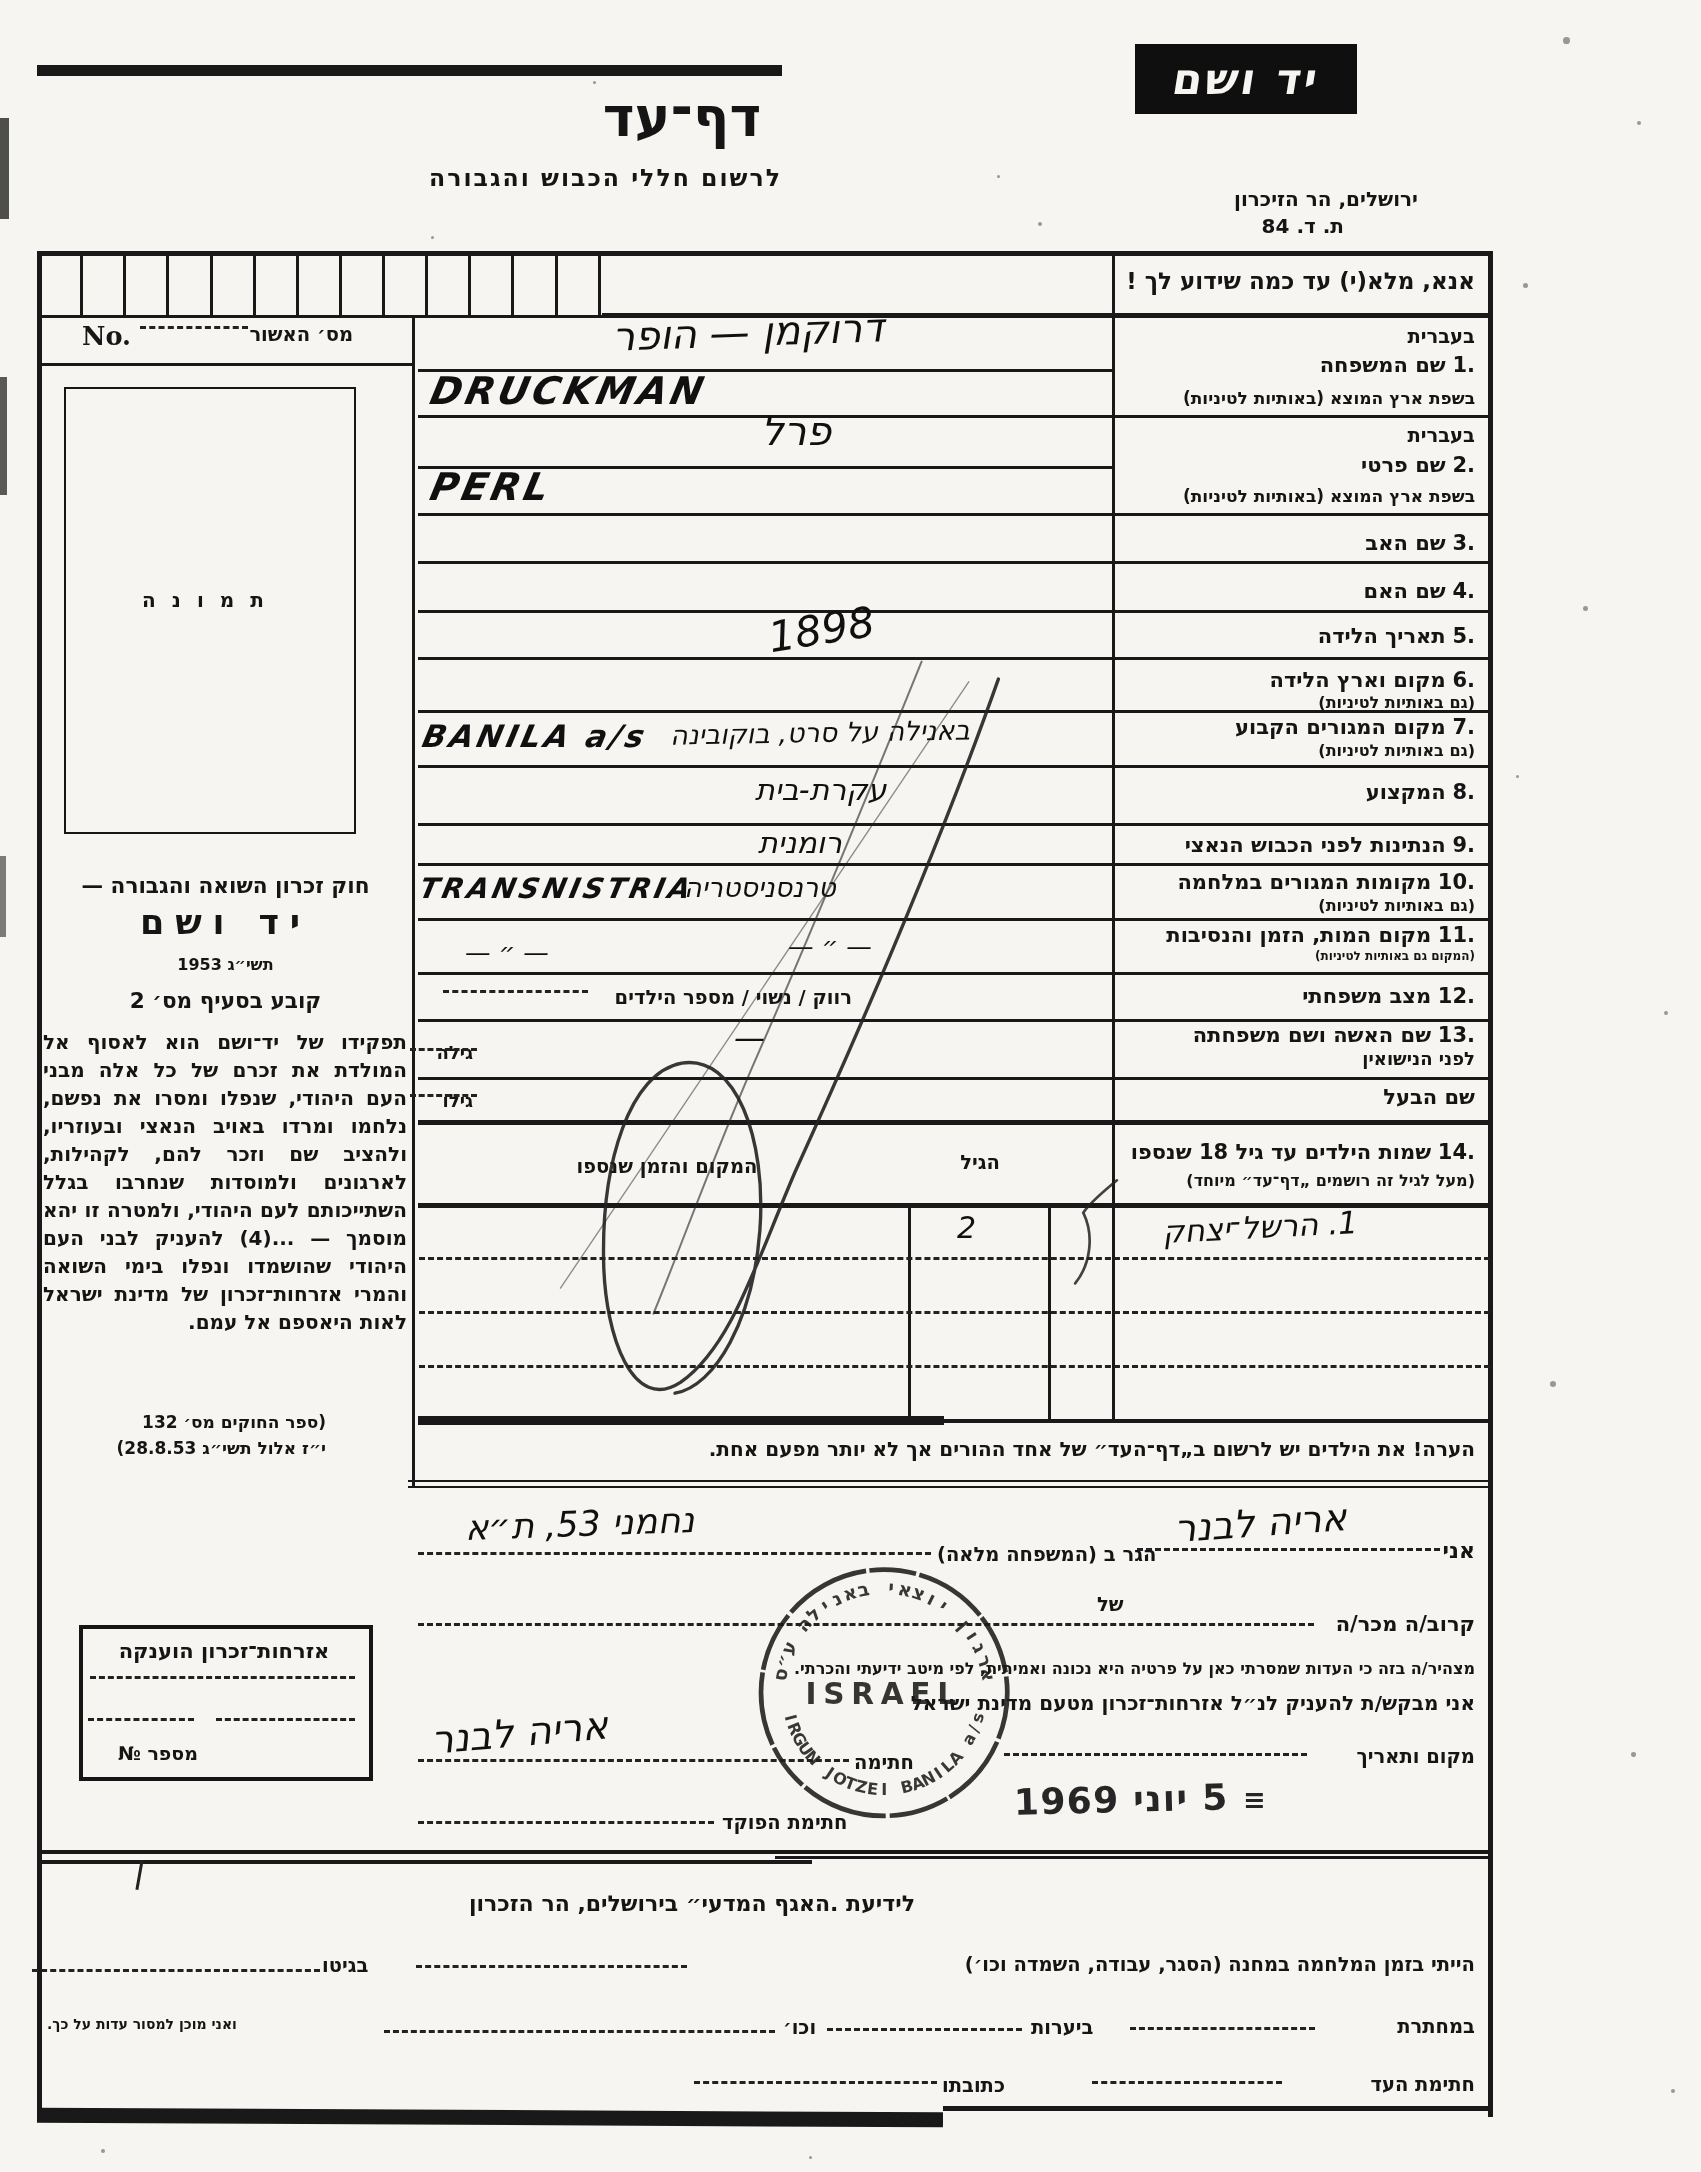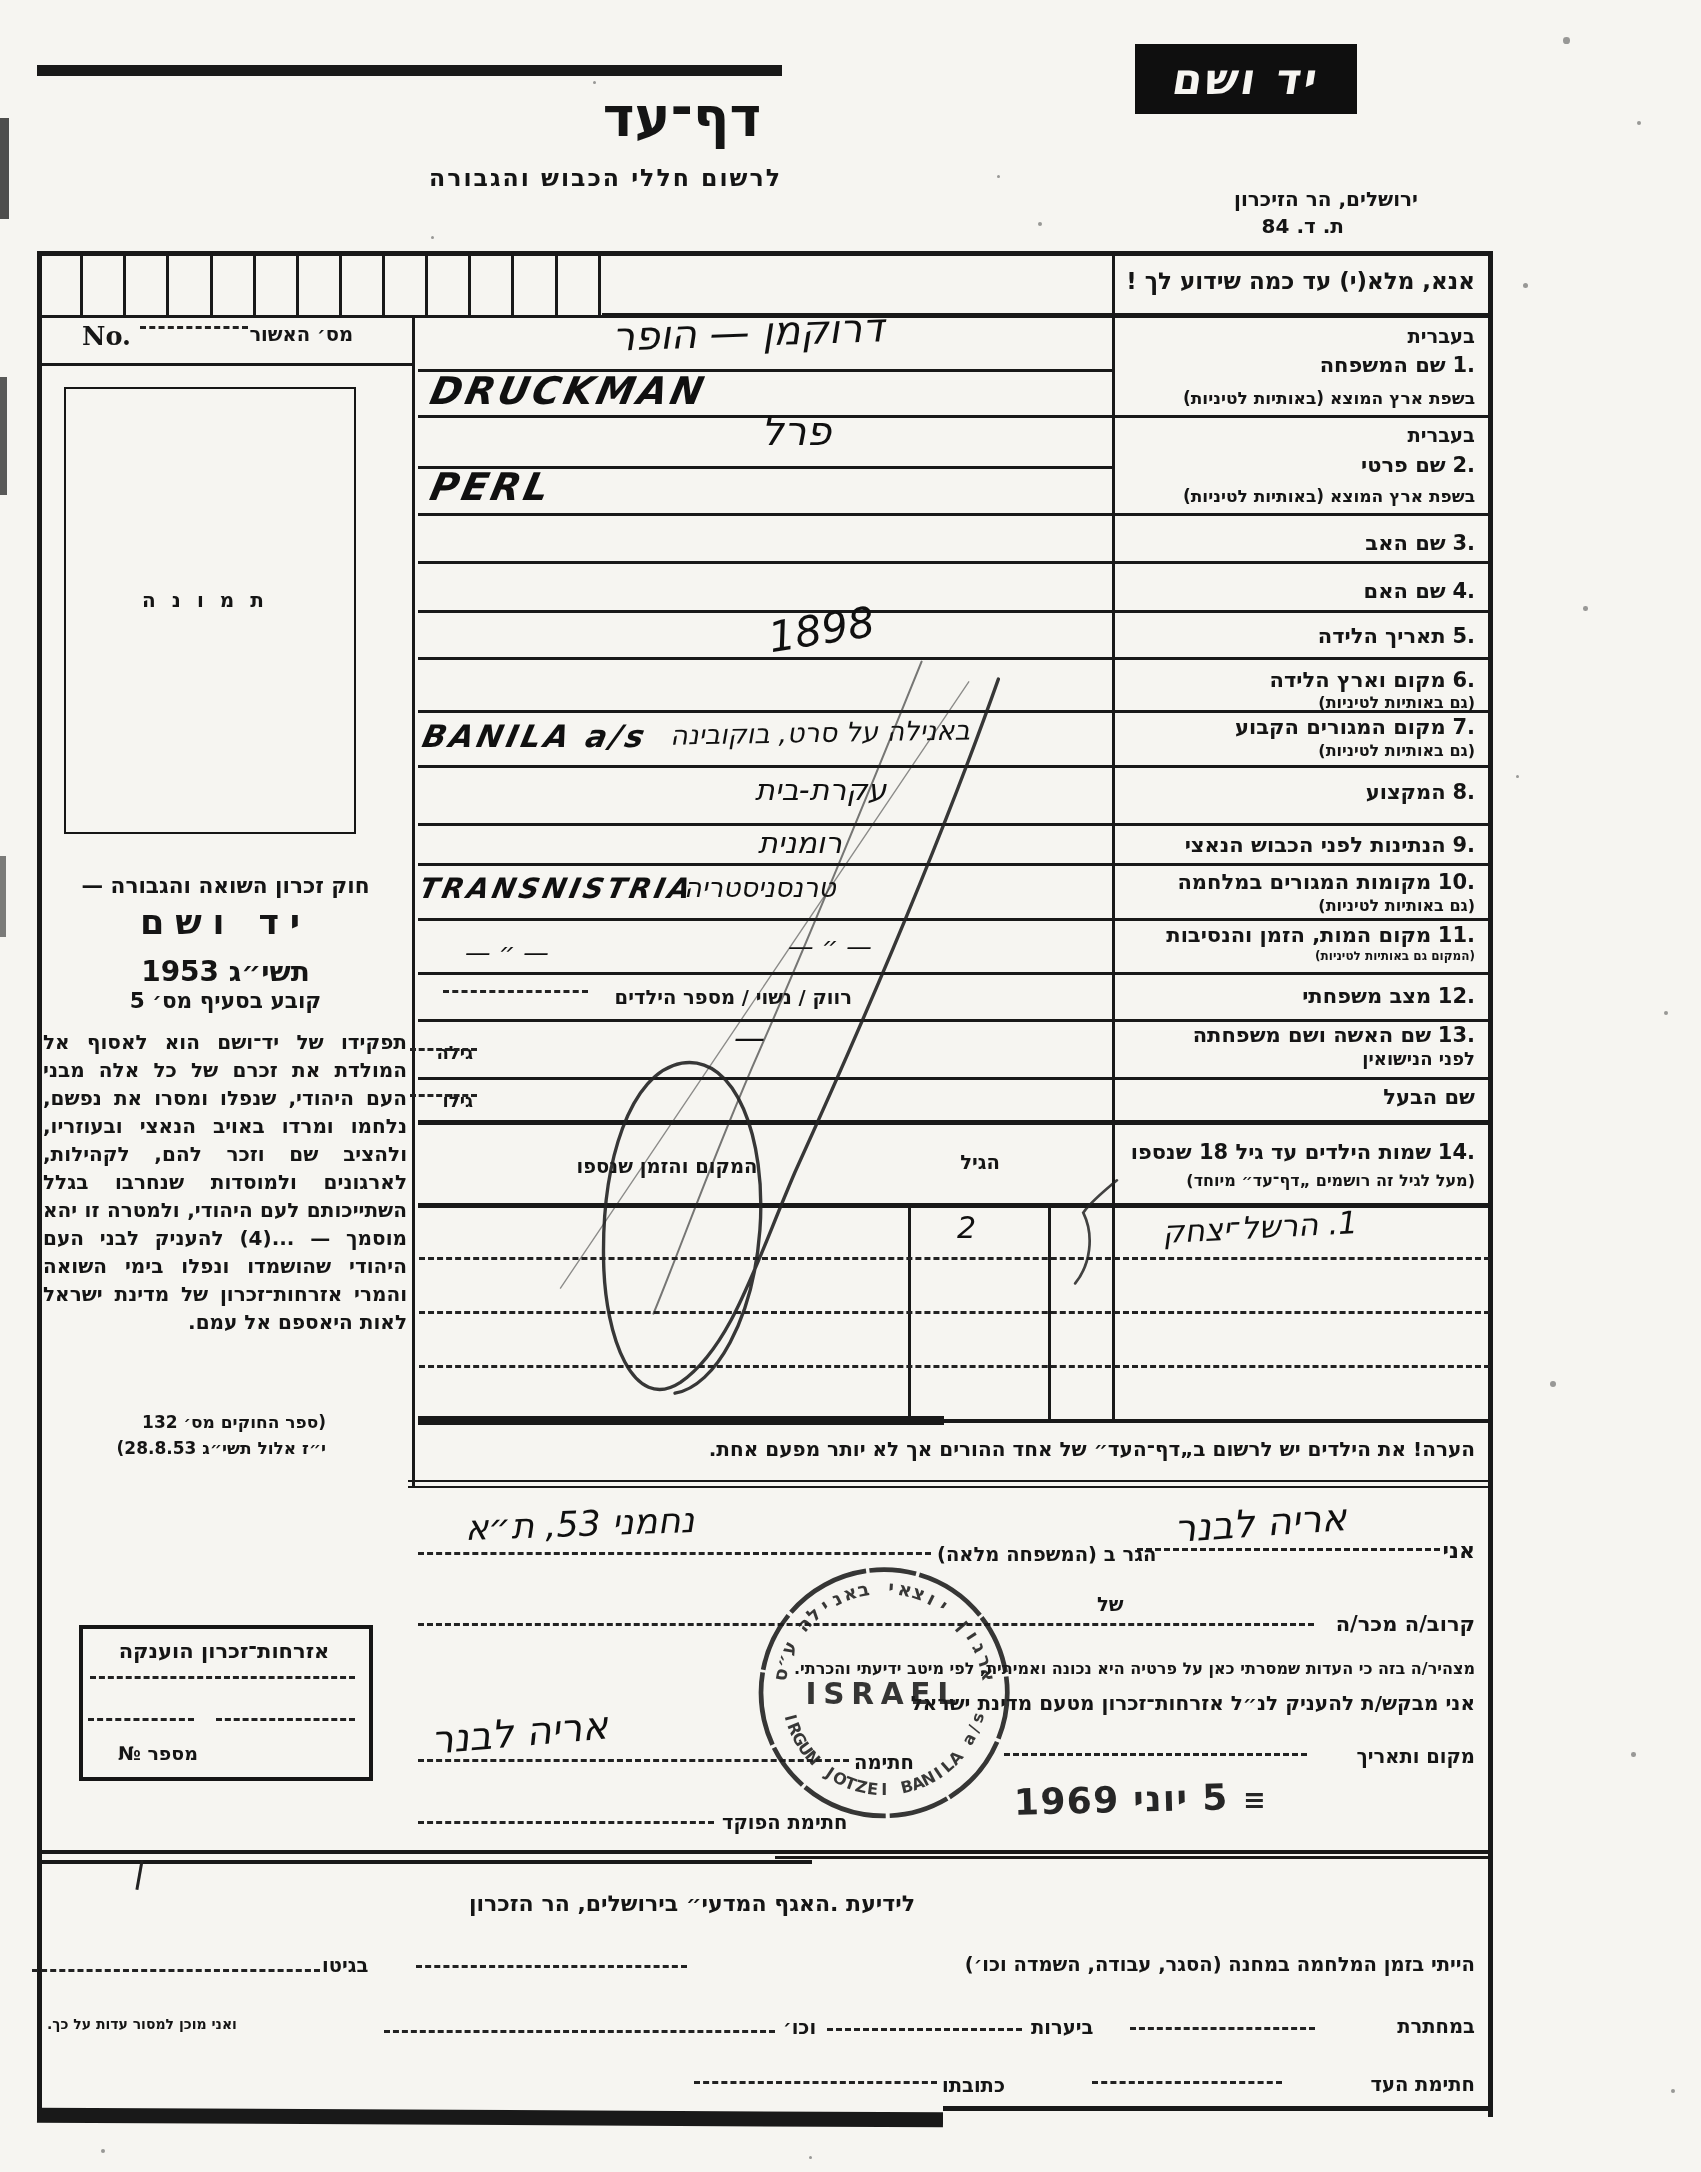--- a/index.html
+++ b/index.html
@@ -138,22 +138,22 @@
   <div class="hw" style="left:734px;top:1019px;font-size:31px">—</div>
   <div class="lb" style="left:412px;top:1042px;width:61px;font-size:18px">גילה</div>
   <div class="dt" style="left:410px;top:1048px;width:67px"></div>
   <div class="lb" style="left:412px;top:1090px;width:61px;font-size:18px">גילו</div>
   <div class="dt" style="left:410px;top:1094px;width:67px"></div>
   <div class="hw" style="left:1078px;top:1209px;width:364px;font-size:31px;text-align:center;transform:rotate(-3deg)">1. הרשל־יצחק</div>
   <div class="hw" style="left:957px;top:1210px;font-size:30px">2</div>
 
   <div class="lb ct" style="left:42px;top:873px;width:367px;font-size:21.6px">חוק זכרון השואה והגבורה —</div>
   <div class="lb ct" style="left:42px;top:902px;width:367px;font-size:35px;letter-spacing:10.8px">יד ושם</div>
-  <div class="lb ct" style="left:42px;top:955px;width:367px;font-size:28px">תשי״ג 1953</div>
-  <div class="lb ct" style="left:42px;top:988px;width:367px;font-size:21.6px">קובע בסעיף מס׳ 5</div>
+  <div class="lb ct" style="left:42px;top:955px;width:367px;font-size:16px">תשי״ג 1953</div>
+  <div class="lb ct" style="left:42px;top:988px;width:367px;font-size:21.6px">קובע בסעיף מס׳ 2</div>
   <div class="lb wrap" style="left:43px;top:1028px;width:364px;font-size:20px;line-height:28px;text-align:justify">תפקידו של יד־ושם הוא לאסוף אל המולדת את זכרם של כל אלה מבני העם היהודי, שנפלו ומסרו את נפשם, נלחמו ומרדו באויב הנאצי ובעוזריו, ולהציב שם וזכר להם, לקהילות, לארגונים ולמוסדות שנחרבו בגלל השתייכותם לעם היהודי, ולמטרה זו יהא מוסמך — ...(4) להעניק לבני העם היהודי שהושמדו ונפלו בימי השואה והמרי אזרחות־זכרון של מדינת ישראל לאות היאספם אל עמם.</div>
   <div class="lb" style="left:43px;top:1412px;width:283px;font-size:17px">(ספר החוקים מס׳ 132</div>
   <div class="lb" style="left:43px;top:1438px;width:283px;font-size:17px">י״ז אלול תשי״ג 28.8.53)</div>
 
   <div class="lb" style="right:226px;top:1437px;font-size:20px">הערה!   את הילדים יש לרשום ב„דף־העד״ של אחד ההורים אך לא יותר מפעם אחת.</div>
   <div class="ln" style="left:408px;top:1480px;width:1085px;height:2px"></div>
   <div class="ln" style="left:408px;top:1486px;width:1085px;height:2px"></div>
 
   <div class="lb" style="right:226px;top:1538px;font-size:22px">אני</div>
   <div class="hw ct" style="left:1092px;top:1501px;width:337px;font-size:38px;transform:rotate(-4deg)">אריה לבנר</div>

